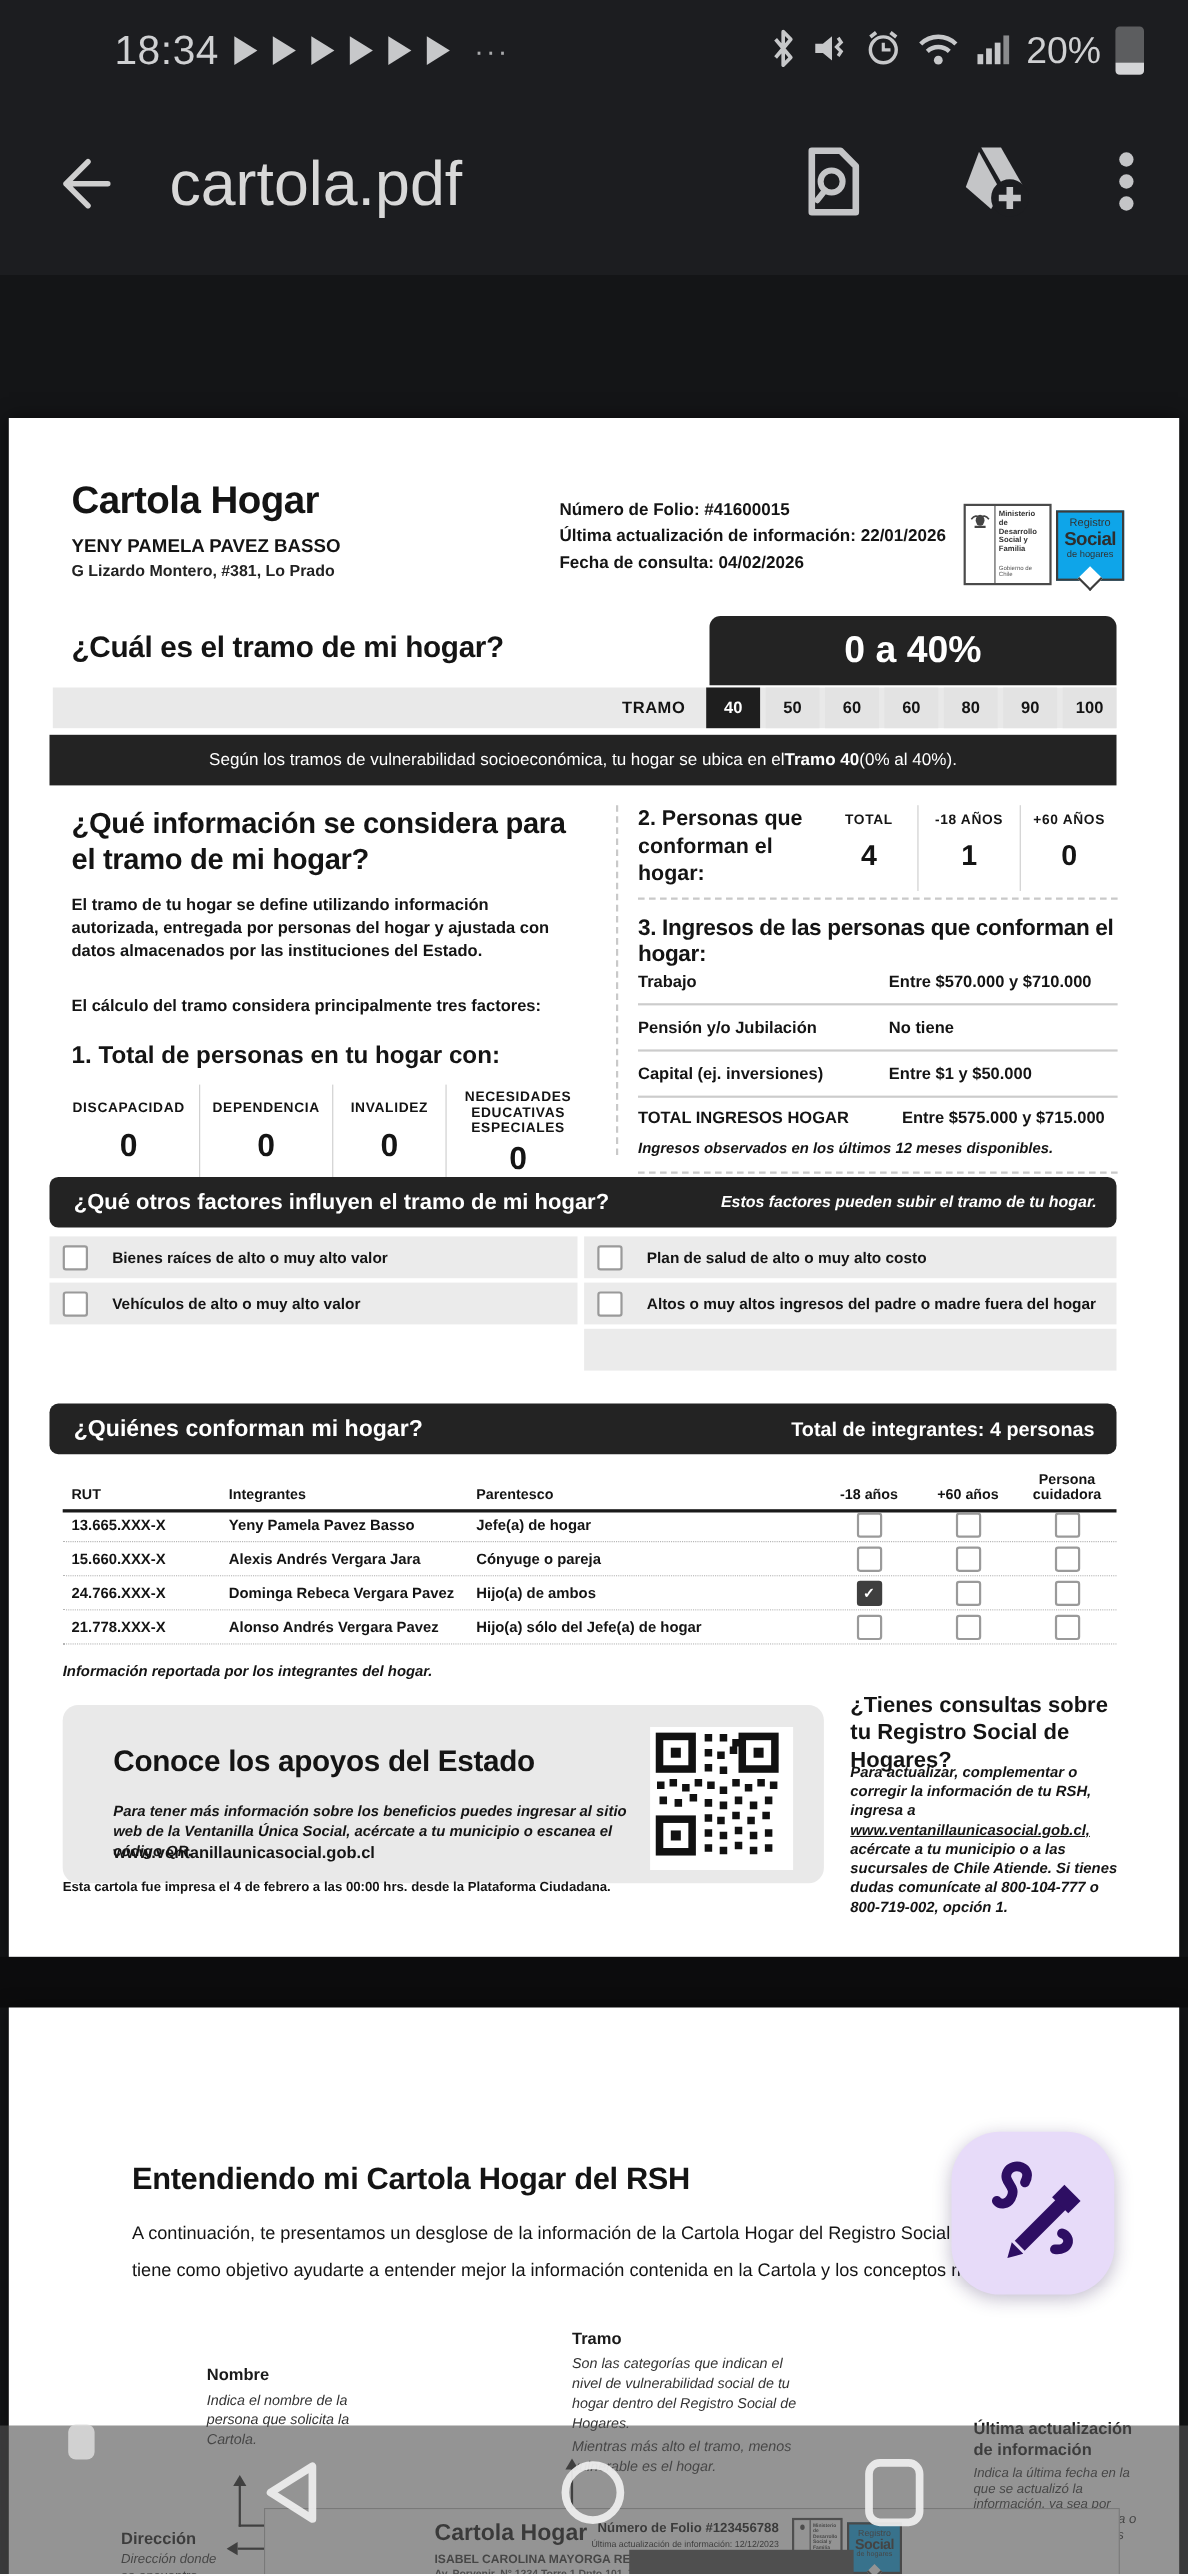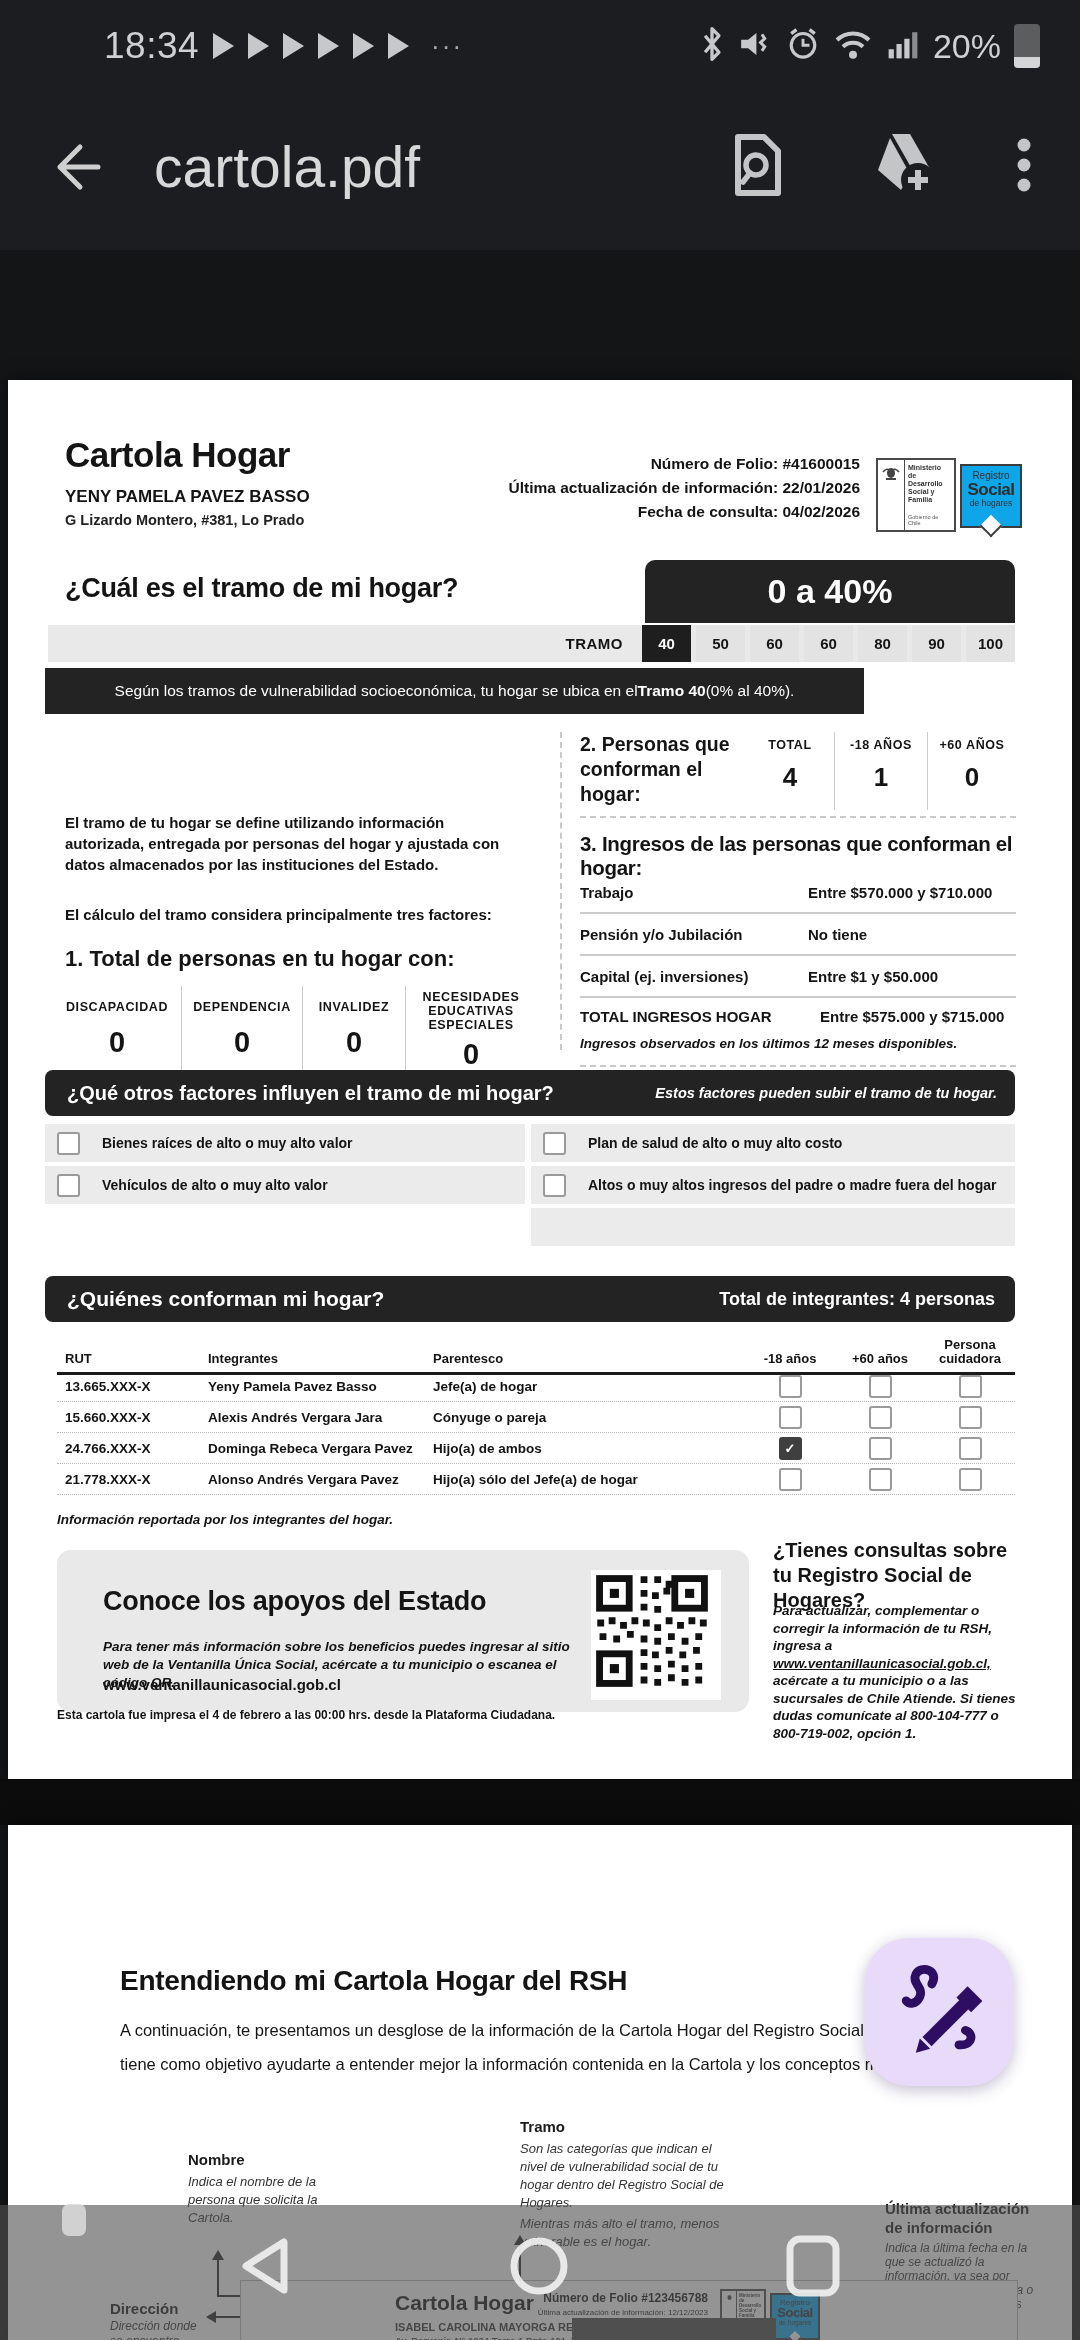--- a/index.html
+++ b/index.html
@@ -165,21 +165,21 @@
       </span>
     </div>
   </div>
 
   <div class="page" id="page1" style="top:380px;height:1399px;">
 
     <div class="abs b" style="left:57px;top:55px;font-size:35px;letter-spacing:-.5px;">Cartola Hogar</div>
     <div class="abs b" style="left:57px;top:107px;font-size:17px;">YENY PAMELA PAVEZ BASSO</div>
     <div class="abs b" style="left:57px;top:132px;font-size:14.5px;color:#222;">G Lizardo Montero, #381, Lo Prado</div>
 
-    <div class="abs" style="right:212px;top:72px;text-align:right;font-size:15.5px;line-height:24px;font-weight:700;">
+    <div class="abs" style="right:212px;top:72px;font-size:15.5px;line-height:24px;font-weight:700;">
       <div><span>Número de Folio:</span>
            <span>#41600015</span></div>
       <div><span>Última actualización de información:</span>
            <span>22/01/2026</span></div>
       <div><span>Fecha de consulta:</span>
            <span>04/02/2026</span></div>
     </div>
 
     <div class="abs ministry" style="left:868px;top:78px;width:76px;height:70px;">
       <span class="emb">
@@ -208,29 +208,30 @@
       <span class="b" style="flex:1;text-align:right;font-size:15px;letter-spacing:.5px;">TRAMO</span>
       <span style="width:14px;"></span>
       <span class="cell active">40</span>
       <span class="cell">50</span>
       <span class="cell">60</span>
       <span class="cell">60</span>
       <span class="cell">80</span>
       <span class="cell">90</span>
       <span class="cell">100</span>
     </div>
-    <div class="abs darkbox" style="left:37px;top:288px;width:819px;height:46px;display:flex;align-items:center;
+    <div class="abs darkbox" style="left:37px;top:288px;width:970px;height:46px;display:flex;align-items:center;
          justify-content:center;font-size:15.5px;">
       <span>Según los tramos de vulnerabilidad socioeconómica, tu hogar se ubica en el </span>
         <span class="b">Tramo 40</span>
         <span> (0% al 40%).</span>
     </div>
 
     <div class="abs" style="left:552px;top:352px;height:318px;border-left:2px dashed #c9c9c9;"></div>
 
+    <div class="abs b" style="left:57px;top:352px;width:470px;font-size:26.5px;line-height:33px;letter-spacing:-.3px;">¿Qué información se considera para el tramo de mi hogar?</div>
     <div class="abs" style="left:57px;top:432px;width:452px;font-size:15px;line-height:21px;font-weight:600;">
       <span>El tramo de tu hogar se define utilizando </span><span class="b">información autorizada, entregada por personas del hogar y ajustada con datos almacenados por las instituciones del Estado.</span>
     </div>
     <div class="abs" style="left:57px;top:526px;width:452px;font-size:15px;font-weight:600;">El cálculo del tramo considera principalmente tres factores:</div>
     <div class="abs b" style="left:57px;top:566px;font-size:22px;">1. Total de personas en tu hogar con:</div>
 
     <div class="abs" style="left:45px;top:606px;width:488px;height:92px;display:flex;">
       <div style="width:128px;text-align:center;border-right:1.5px solid #ccc;">
         <div class="b" style="font-size:12.5px;letter-spacing:.6px;padding-top:14px;">DISCAPACIDAD</div>
         <div class="b" style="font-size:29px;margin-top:12px;">0</div>

